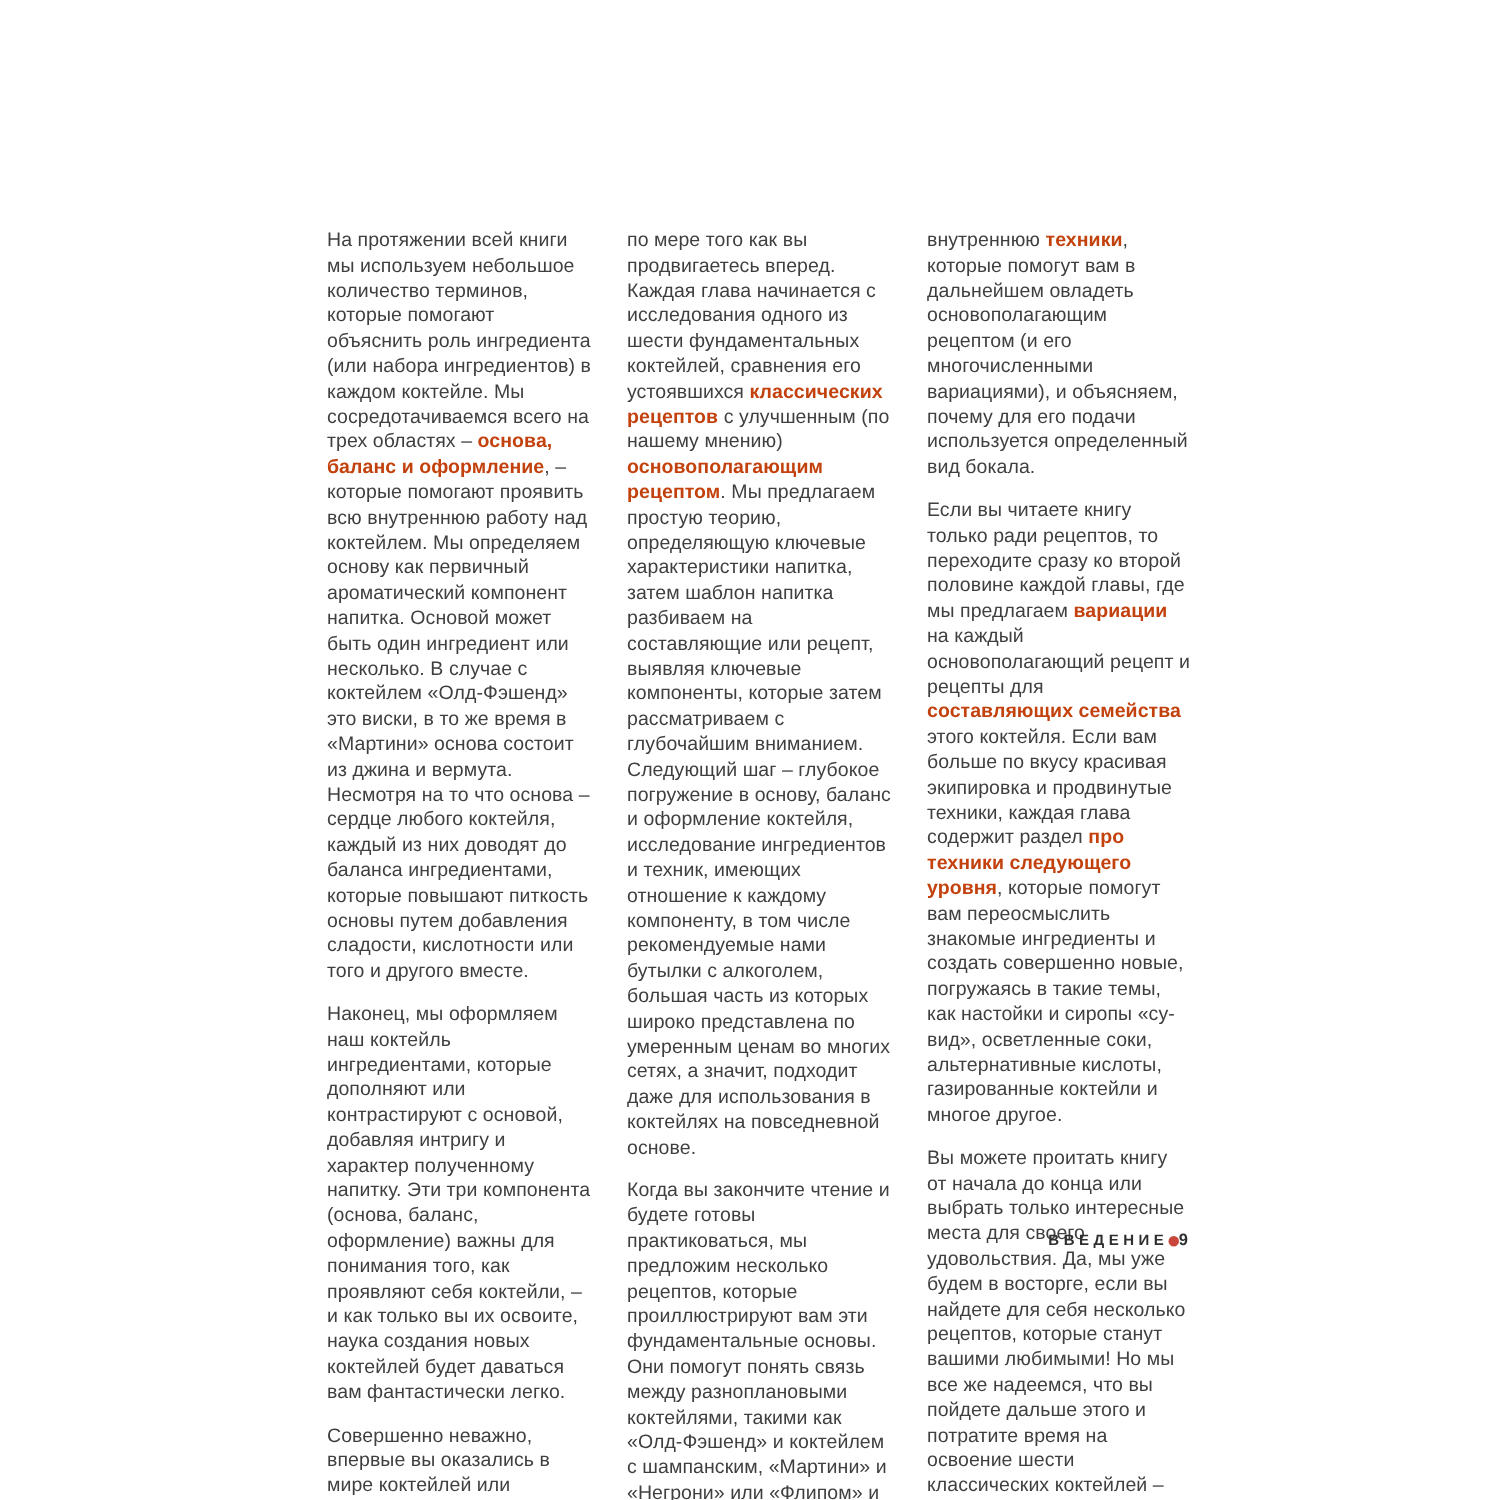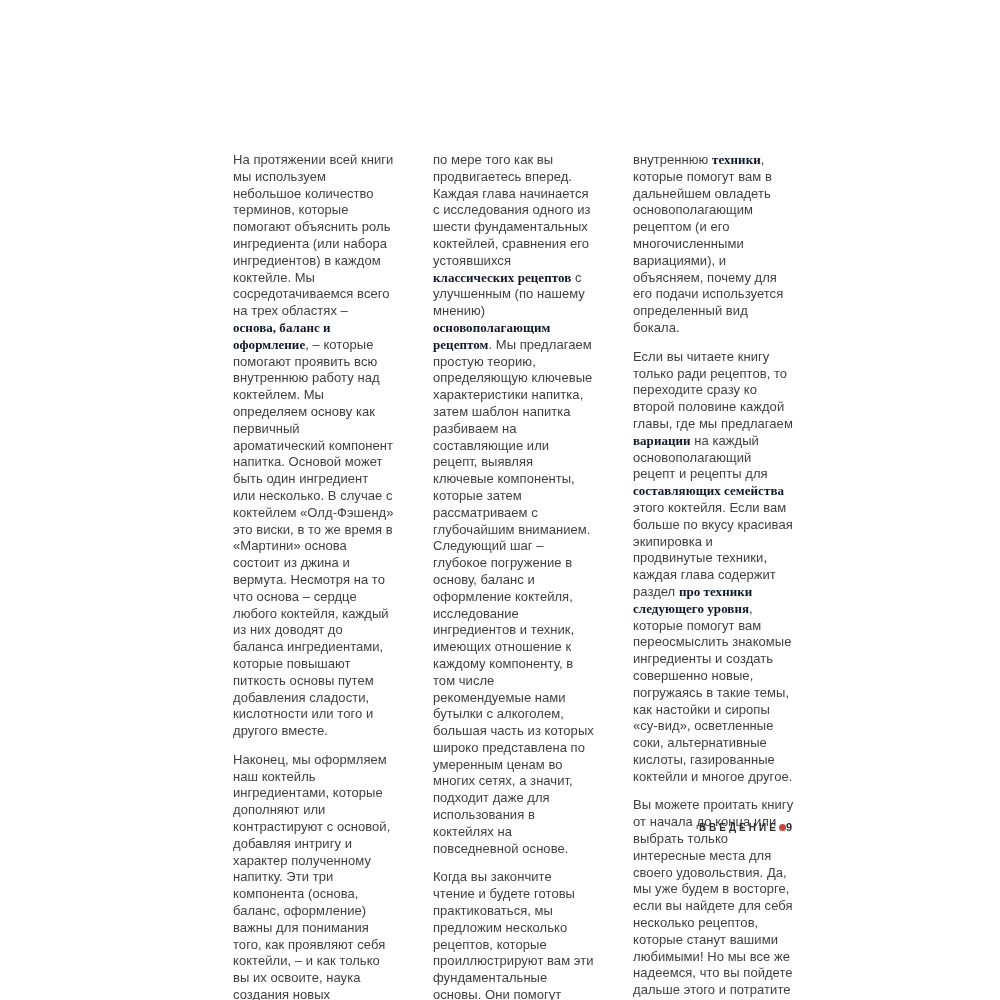--- a/index.html
+++ b/index.html
@@ -26,26 +26,25 @@
     width: 176px;
     font-size: 13px;
     line-height: 16.8px;
     color: #3f3f3f;
     text-align: left;
     letter-spacing: 0.05px;
     hyphens: auto;
     -webkit-hyphens: auto;
   }
   .col p {
-    margin: 0 0 12px 15px;
+    margin: 0 0 12px 0;
   }
   .col strong {
     font-weight: 700;
-    color: #0f172a;
-    font-family: Liberation Serif, serif;
+    color: #c2410c;
   }
   .footer {
     position: absolute;
     left: 612px;
     top: 818px;
     width: 180px;
     height: 18px;
     display: flex;
     align-items: center;
     justify-content: flex-end;

